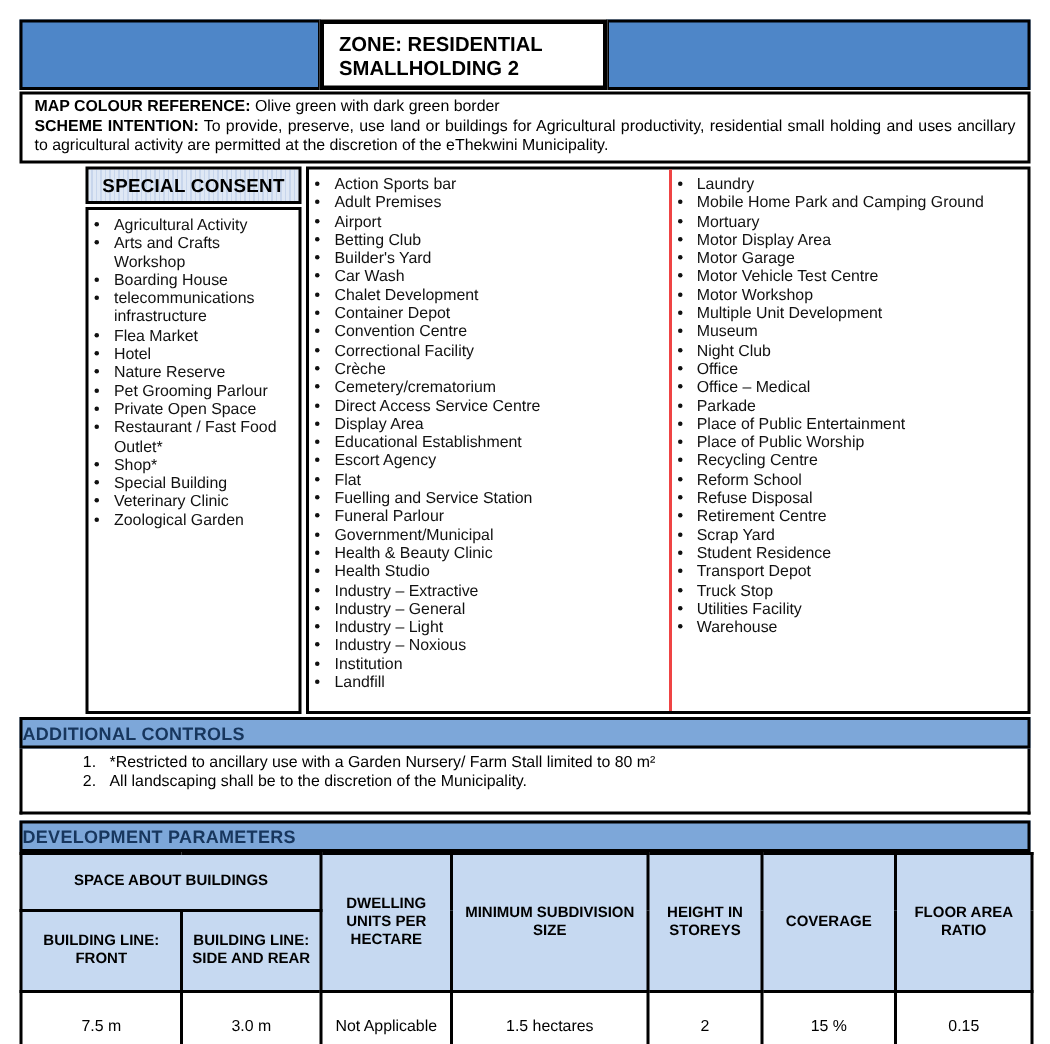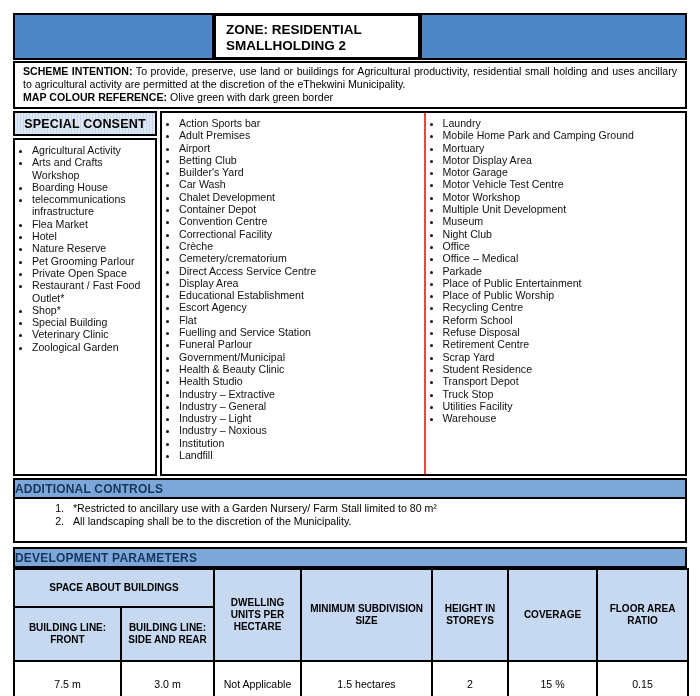--- a/index.html
+++ b/index.html
@@ -11,40 +11,40 @@
     position:relative;
   }
   .doc { position:absolute; left:13px; top:13px; width:674px; }
 
   
   .top-row { display:flex; height:47px; }
   .corner-box { background:#4e86c8; border:2px solid #000; }
   .corner-left { width:201px; }
   .corner-right { flex:1; }
   .zone-box {
-    width:208px; background:#fff; border:3px solid #000;
+    width:192px; background:#fff; border:3px solid #000;
     margin:0 -1px; z-index:2; position:relative;
     font-weight:bold; font-size:13.5px; line-height:16px;
     padding:6px 10px 0 10px;
   }
 
   
   .scheme-box {
     border:2px solid #000; margin-top:1px;
     padding:2px 8px 3px 8px;
     font-size:10.6px; line-height:13px;
   }
   .scheme-box p { text-align:justify; }
   .b { font-weight:bold; }
 
   
   .use-table { display:flex; margin-top:2px; gap:3px; align-items:stretch; }
   .use-col { display:flex; flex-direction:column; gap:2px; }
   .col-primary { width:146px; }
-  .col-special { width:144px; }
+  .col-special { width:144px;margin-left:44px; }
   .col-precluded { flex:1; }
   .use-head {
     border:2px solid #000; height:25px;
     display:flex; align-items:center; justify-content:center;
     font-weight:bold; font-size:12.5px; letter-spacing:.2px;
     background:repeating-linear-gradient(90deg,#dfe8f5 0px,#dfe8f5 2px,#c8d6ec 2px,#c8d6ec 3px);
   }
   .use-body {
     border:2px solid #000; flex:1; min-height:338px; background:#fff;
   }
@@ -95,22 +95,22 @@
 
 <div class="doc">
 
   <div class="top-row">
     <div class="corner-box corner-left"></div>
     <div class="zone-box">ZONE: RESIDENTIAL SMALLHOLDING 2</div>
     <div class="corner-box corner-right"></div>
   </div>
 
   <div class="scheme-box">
+    <p><span class="b">MAP COLOUR REFERENCE:</span> <span>Olive green with dark green border</span></p>
     <p><span class="b">SCHEME INTENTION:</span> <span>To provide, preserve, use land or buildings for Agricultural productivity, residential small holding and uses ancillary to agricultural activity are permitted at the discretion of the eThekwini Municipality.</span></p>
-    <p><span class="b">MAP COLOUR REFERENCE:</span> <span>Olive green with dark green border</span></p>
   </div>
 
   <div class="use-table">
 
 
     <div class="use-col col-special">
       <div class="use-head">SPECIAL CONSENT</div>
       <div class="use-body">
         <ul class="uses">
             <li>Agricultural Activity</li>

